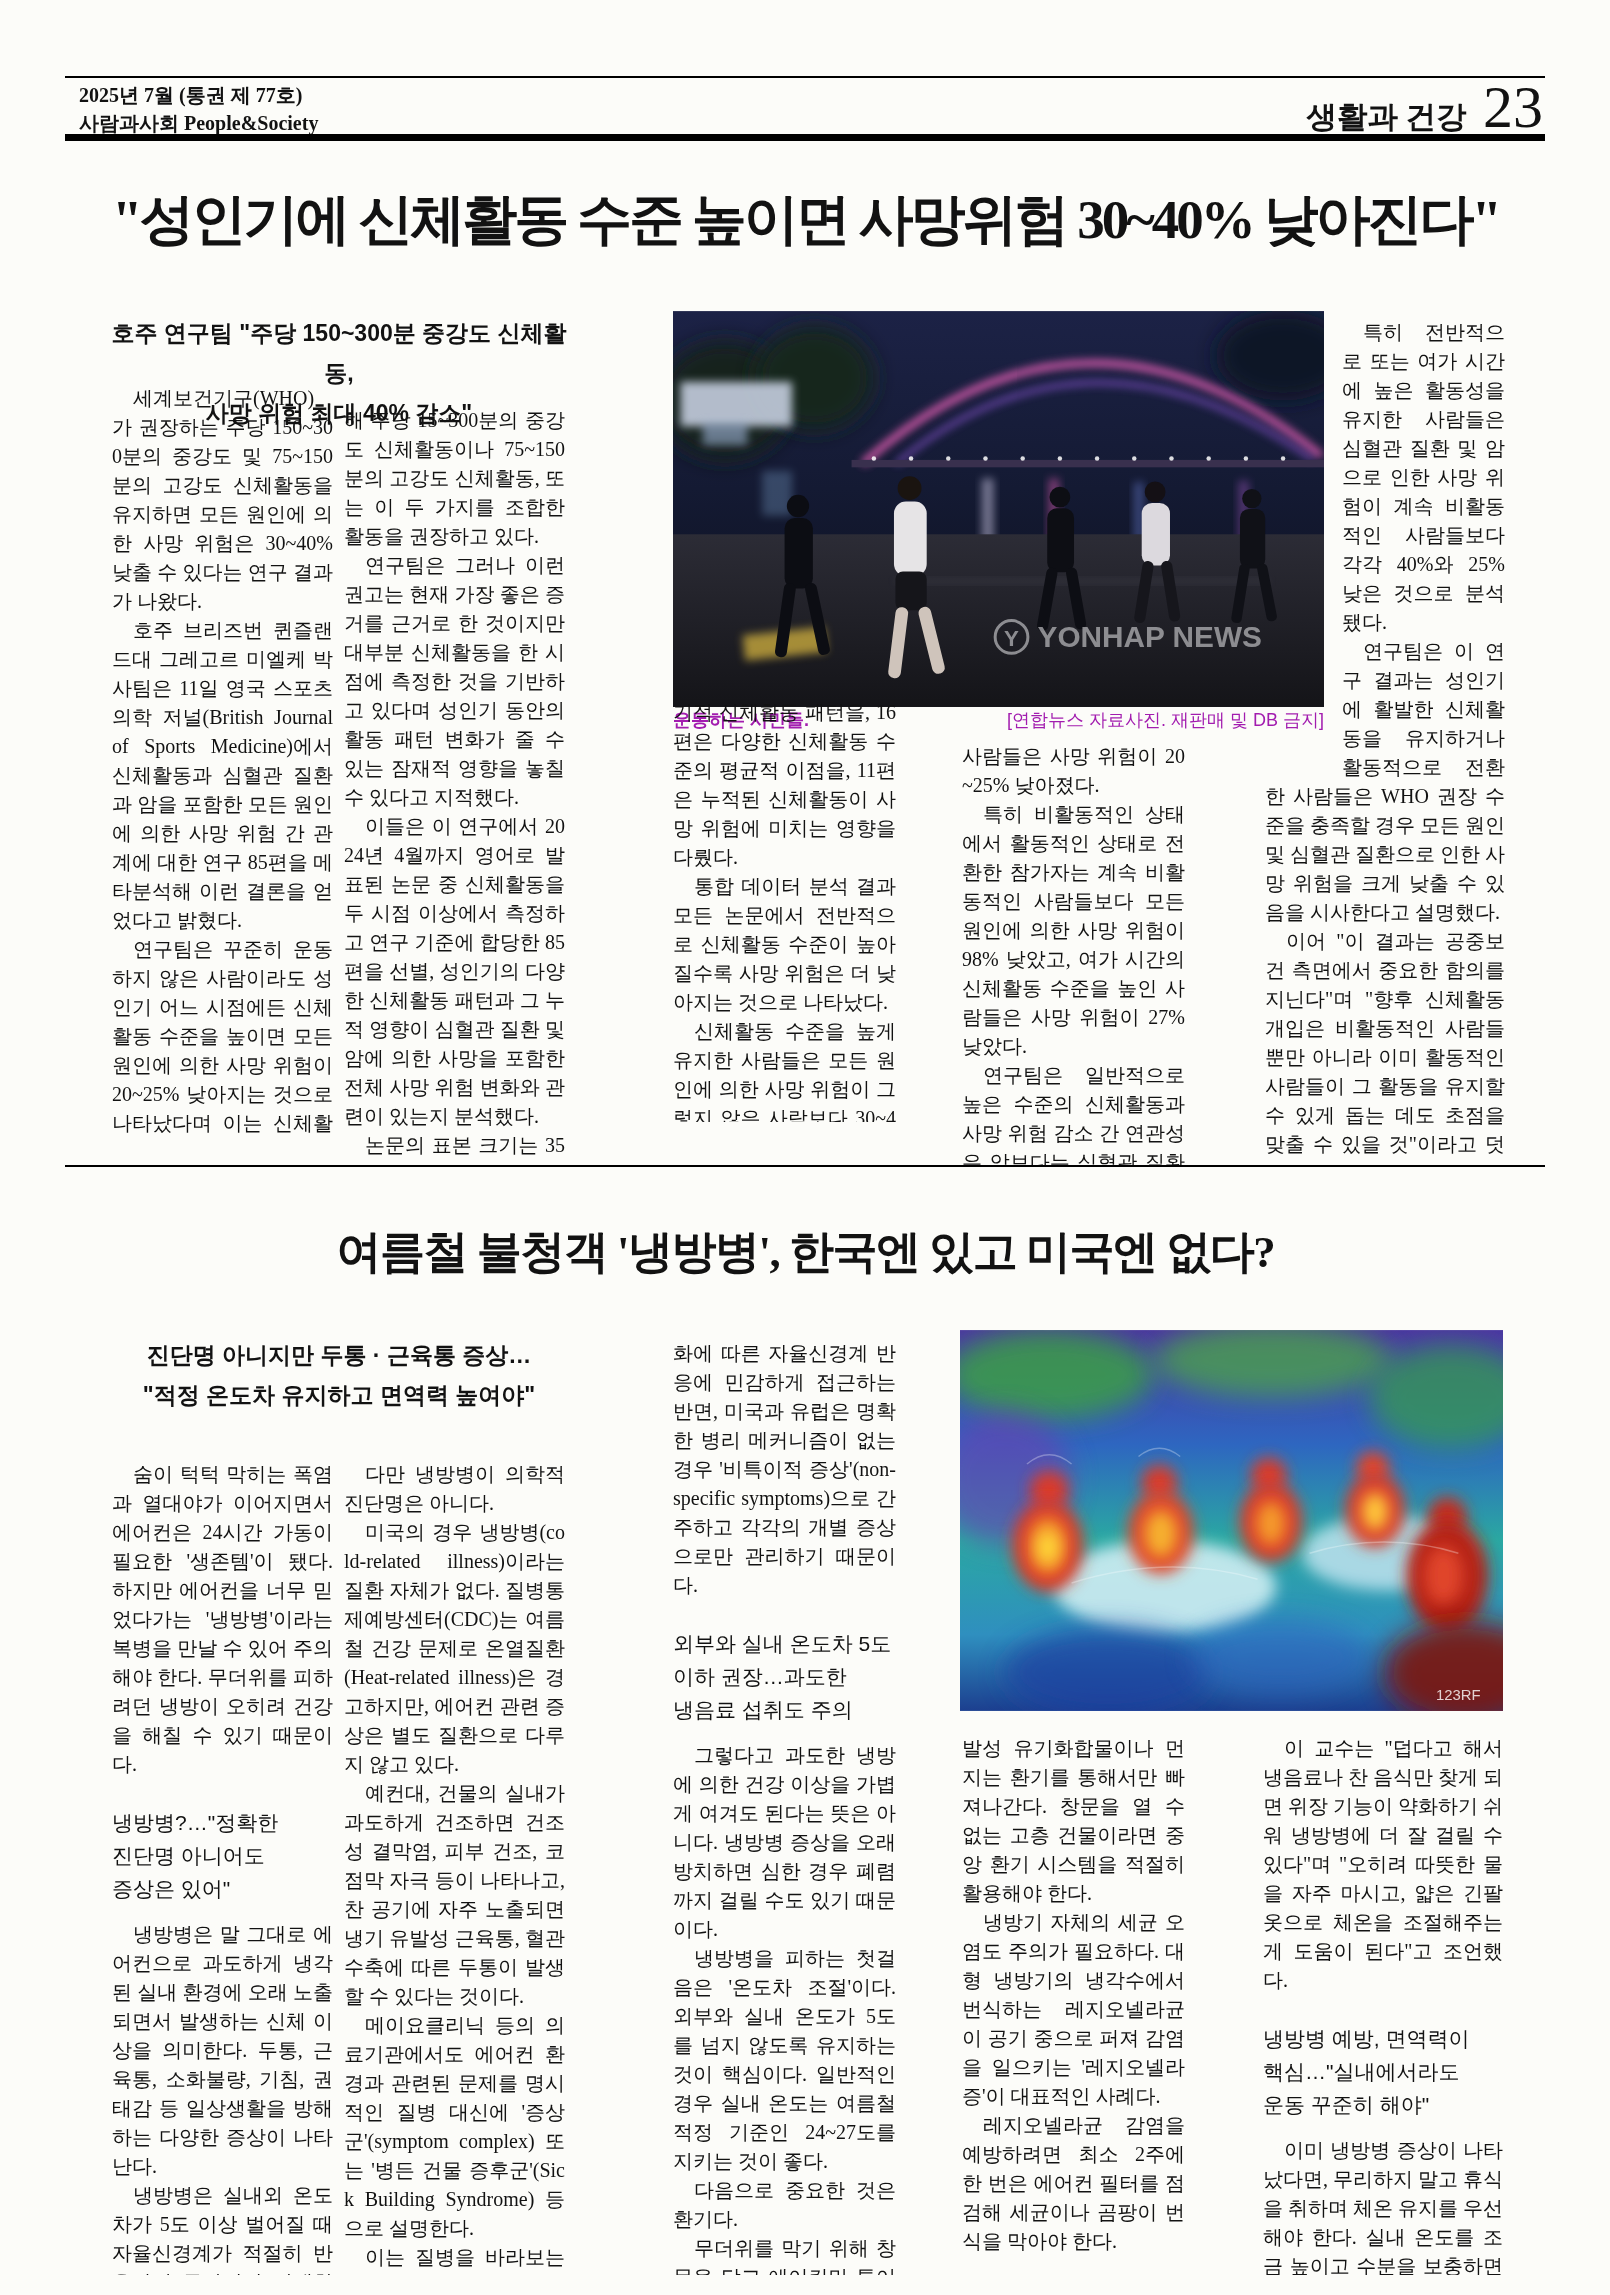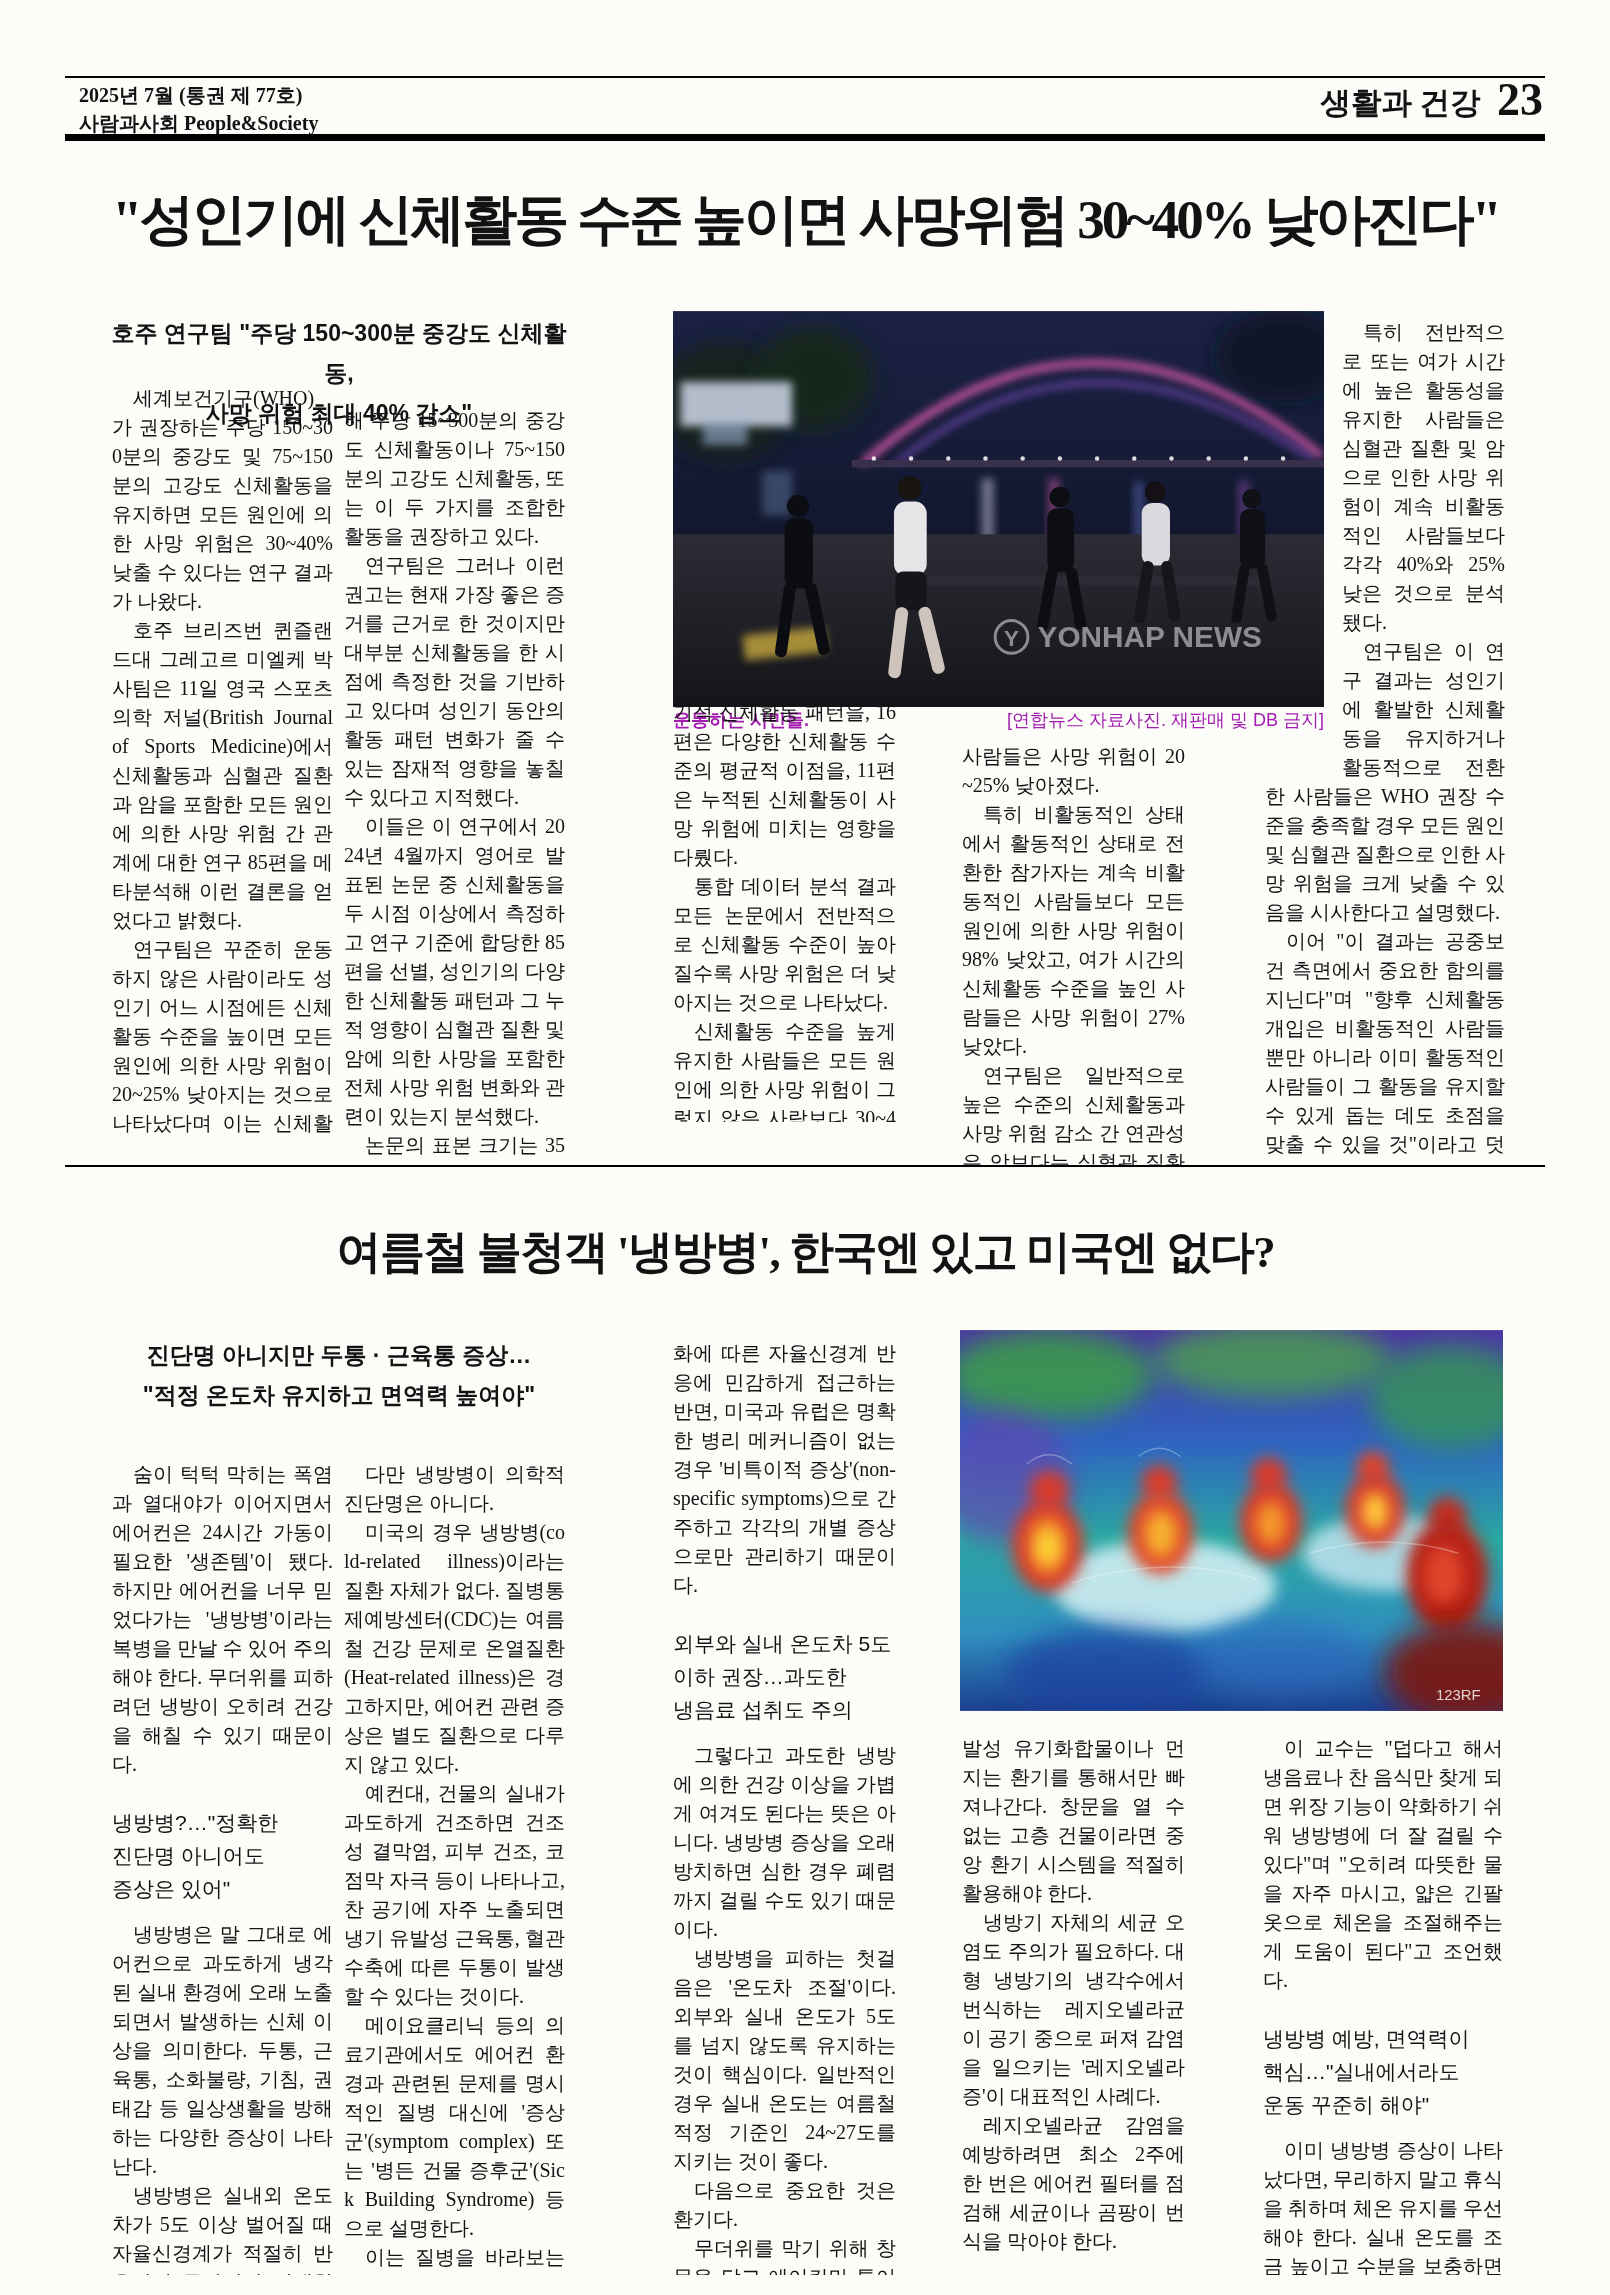--- a/index.html
+++ b/index.html
@@ -4,21 +4,21 @@
 <style>
   html,body{margin:0;padding:0;background:#999;}
   .page{position:relative;width:1611px;height:2295px;background:#fcfcf9;
         font-family:"Liberation Serif",serif;color:#121212;overflow:hidden;margin:0 auto;}
   .rule{position:absolute;left:65px;width:1480px;background:#000;}
   .rule-thin{height:2.2px;}
   .rule-thick{height:6.7px;}
   .hdr-left{position:absolute;left:79px;top:82px;font-size:20px;font-weight:bold;line-height:27.5px;}
   .hdr-right{position:absolute;right:68px;top:77px;display:flex;align-items:flex-end;gap:16.4px;}
   .hdr-section{font-size:30.5px;font-weight:bold;line-height:1;padding-bottom:4.5px;}
-  .hdr-page{font-size:46px;font-weight:bold;line-height:1;text-align:center;}
+  .hdr-page{font-size:60px;font-weight:normal;line-height:1;text-align:center;}
   .headline1{position:absolute;left:0;top:183px;width:100%;text-align:center;
              font-size:55px;font-weight:bold;letter-spacing:-3px;white-space:nowrap;}
   .headline2{position:absolute;left:0;top:1222px;width:100%;text-align:center;
              font-size:45px;font-weight:bold;letter-spacing:-1.5px;white-space:nowrap;}
   .subhead{position:absolute;text-align:center;font-family:"Liberation Sans",sans-serif;
            font-weight:bold;font-size:23px;line-height:40px;}
   .col{position:absolute;font-size:20px;line-height:29px;text-align:justify;
        word-break:break-all;overflow:hidden;}
   .para{margin:0;text-indent:21px;}
   .para.cont{text-indent:0;}

